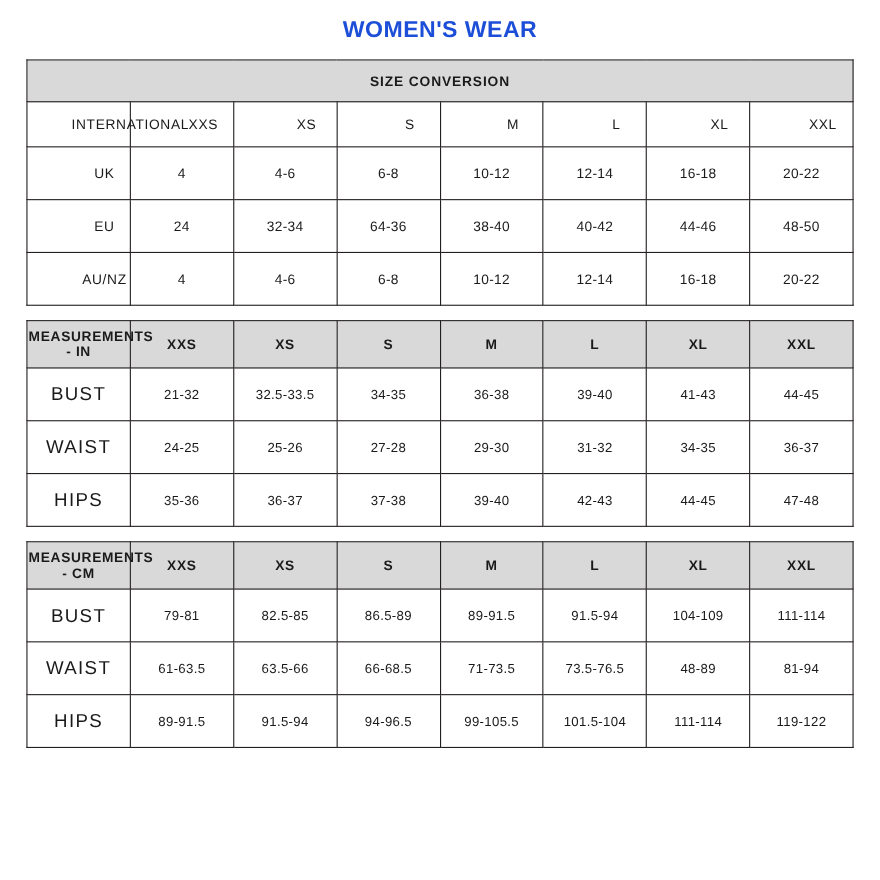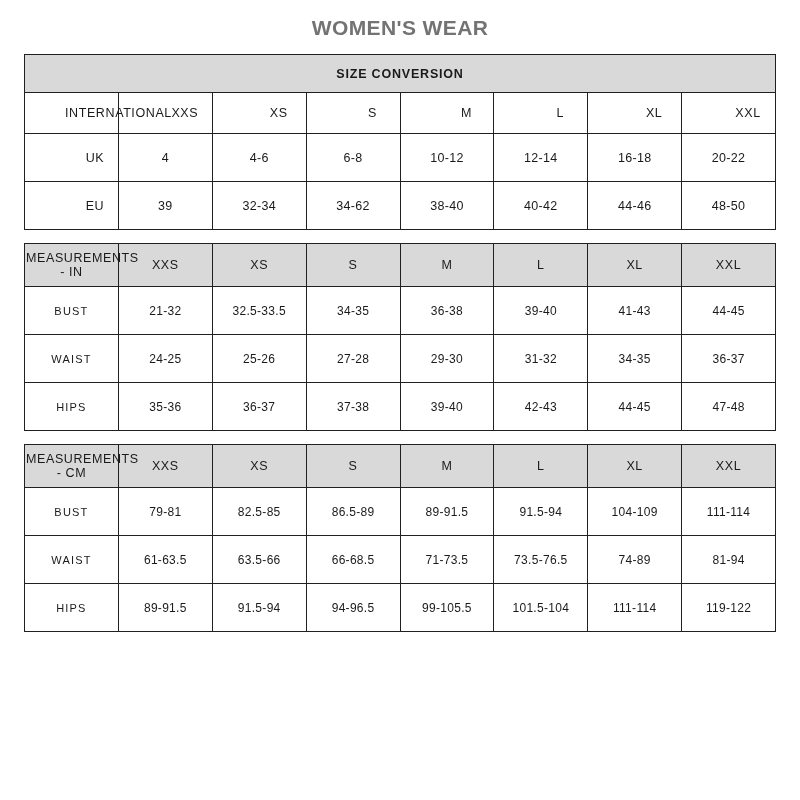--- a/index.html
+++ b/index.html
@@ -21,21 +21,21 @@
     padding: 10px 24px 10px 24px;
     display: flex;
     flex-direction: column;
   }
   .title {
     text-align: center;
     font-size: 21px;
     font-weight: bold;
     letter-spacing: 0.4px;
     margin: 6px 0 14px 0;
-    color: #737373;
+    color: #1d4ed8;
   }
   table {
     border-collapse: collapse;
     width: 100%;
     table-layout: fixed;
   }
   td, th {
     border: 1px solid #231f20;
     text-align: center;
     vertical-align: middle;
@@ -69,31 +69,31 @@
     height: 13px;
   }
   
   .meas-table td {
     height: 45px;
     font-size: 12px;
     letter-spacing: 0.3px;
   }
   .meas-table thead td {
     background: #d9d9d9;
-    font-weight: normal;
+    font-weight: bold;
     font-size: 12.5px;
     letter-spacing: 0.6px;
     height: 40px;
   }
   .meas-table thead td.meas-title {
     text-align: center;
   }
   .meas-table .row-label {
     letter-spacing: 1.2px;
-    font-size: 11px;
+    font-size: 17px;
   }
 </style>
 </head>
 <body>
 
 <div class="page">
 
   <div class="title">WOMEN'S WEAR</div>
 
   <table class="conv-table">
@@ -116,27 +116,37 @@
         <td>4</td>
         <td>4-6</td>
         <td>6-8</td>
         <td>10-12</td>
         <td>12-14</td>
         <td>16-18</td>
         <td>20-22</td>
       </tr>
       <tr>
         <td class="row-label">EU</td>
-        <td>39</td>
+        <td>24</td>
         <td>32-34</td>
-        <td>34-62</td>
+        <td>64-36</td>
         <td>38-40</td>
         <td>40-42</td>
         <td>44-46</td>
         <td>48-50</td>
+      </tr>
+      <tr>
+        <td class="row-label">AU/NZ</td>
+        <td>4</td>
+        <td>4-6</td>
+        <td>6-8</td>
+        <td>10-12</td>
+        <td>12-14</td>
+        <td>16-18</td>
+        <td>20-22</td>
       </tr>
     </tbody>
   </table>
 
   <div class="spacer"></div>
 
   <table class="meas-table">
     <thead>
       <tr>
         <td class="meas-title">MEASUREMENTS - IN</td>
@@ -209,21 +219,21 @@
         <td>104-109</td>
         <td>111-114</td>
       </tr>
       <tr>
         <td class="row-label">WAIST</td>
         <td>61-63.5</td>
         <td>63.5-66</td>
         <td>66-68.5</td>
         <td>71-73.5</td>
         <td>73.5-76.5</td>
-        <td>74-89</td>
+        <td>48-89</td>
         <td>81-94</td>
       </tr>
       <tr>
         <td class="row-label">HIPS</td>
         <td>89-91.5</td>
         <td>91.5-94</td>
         <td>94-96.5</td>
         <td>99-105.5</td>
         <td>101.5-104</td>
         <td>111-114</td>

